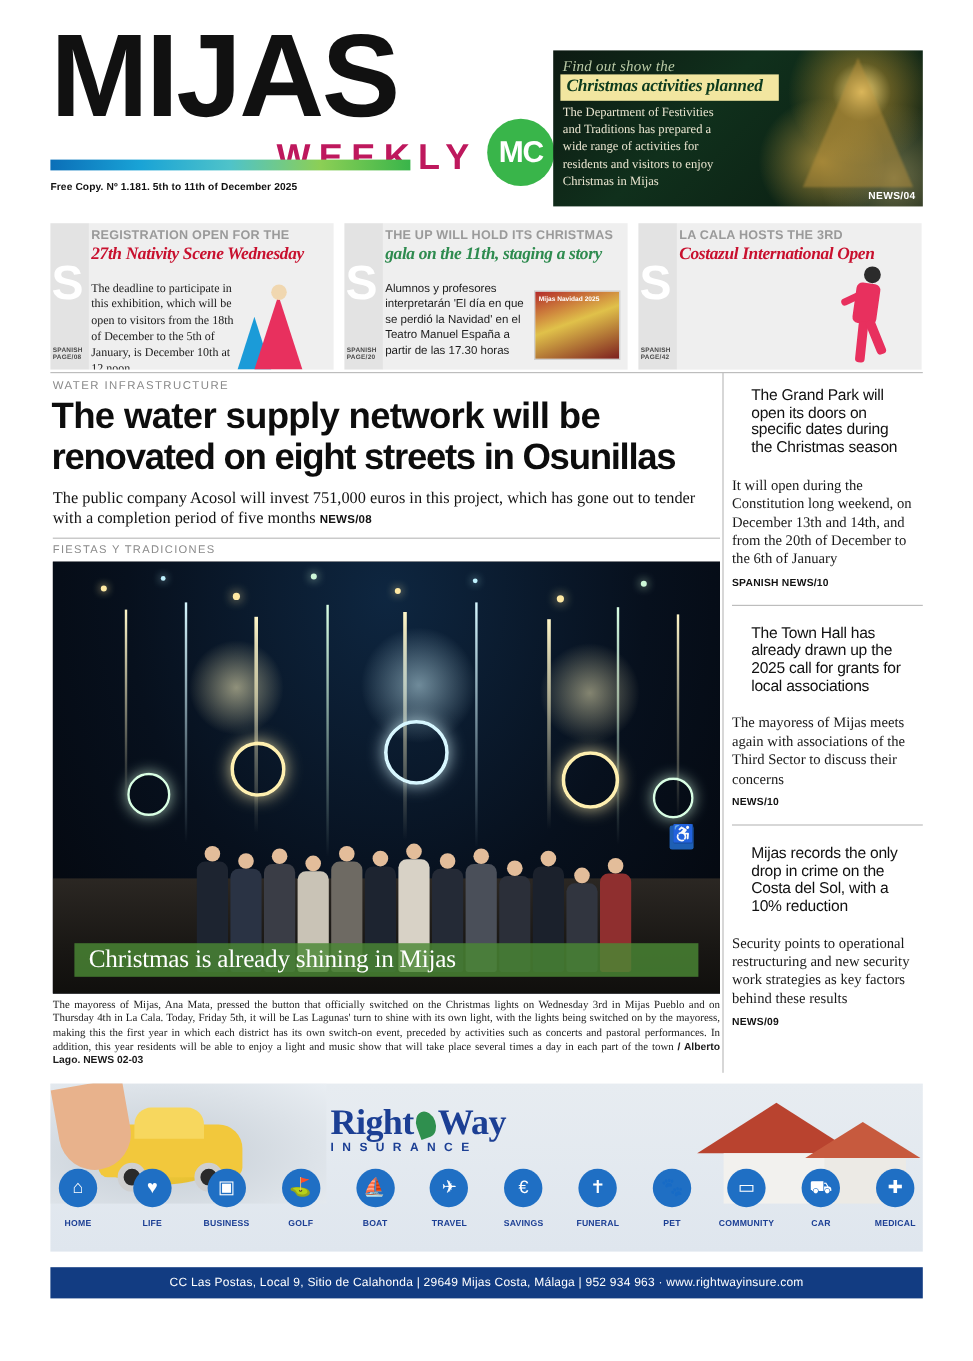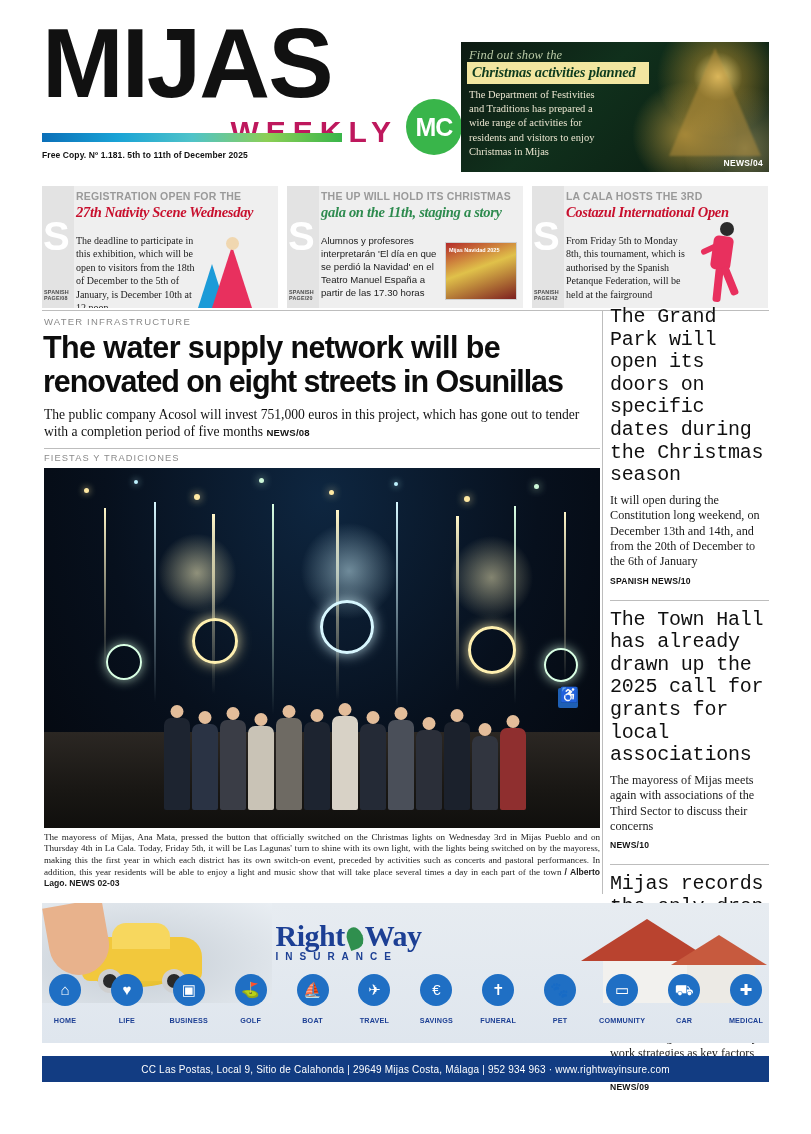--- a/index.html
+++ b/index.html
@@ -195,22 +195,22 @@
   }
   .photo-caption {
     margin: 4px 0 0 2px; width: 556px;
     font-family: "Liberation Serif", serif; font-size: 9.1px; line-height: 1.27; color: #1b1b1b; text-align: justify;
   }
   .photo-caption b { font-family: "Liberation Sans", sans-serif; font-size: 8.6px; }
 
   
   .rblock { padding-bottom: 7px; }
   .rblock h2 {
-    margin: 0; font-family: Liberation Mono, monospace; font-weight: normal;
-    font-size: 20px; line-height: 1.13; color: #101010; letter-spacing: -0.2px;
+    margin: 16px; font-family: Liberation Sans, sans-serif; font-weight: normal;
+    font-size: 13px; line-height: 1.13; color: #101010; letter-spacing: -0.2px;
   }
   .rblock p {
     margin: 6px 0 0 0; font-family: "Liberation Serif", serif; font-size: 12.2px; line-height: 1.26; color: #1a1a1a;
   }
   .rblock .rtag {
     display: block; margin-top: 6px; font-family: "Liberation Sans", sans-serif;
     font-size: 8.6px; font-weight: bold; letter-spacing: 0.2px; color: #111;
   }
   .rdiv { width: 100%; height: 1px; background: #bdbdbd; margin: 7px 0 8px 0; }
 
@@ -323,21 +323,20 @@
       </div>
     </div>
 
     <div class="teaser">
       <div class="sbox">
         <div class="sbig">S</div>
         <div class="spage">SPANISH PAGE/42</div>
       </div>
       <div class="kicker">LA CALA HOSTS THE 3RD</div>
       <div class="title red">Costazul International Open</div>
-      <div class="body">From Friday 5th to Monday 8th, this tournament, which is authorised by the Spanish Petanque Federation, will be held at the fairground</div>
       <div class="t3-art">
         <div class="arm3"></div>
           <div class="body3"></div>
           <div class="head3"></div>
         <div class="leg3"></div>
           <div class="leg4"></div>
       </div>
     </div>
   </div>
 
@@ -429,20 +428,23 @@
             <div class="ph"></div>
           </div>
         <div class="person" style="left:308px; height:74px; background:#31353f;">
             <div class="ph"></div>
           </div>
         <div class="person" style="left:336px; height:82px; background:#8f2f2f;">
             <div class="ph"></div>
           </div>
       </div>
 
+      <div class="caption-band">
+        <span>Christmas is already shining in Mijas</span>
+      </div>
     </div>
 
     <div class="photo-caption">
       <span>The mayoress of Mijas, Ana Mata, pressed the button that officially switched on the Christmas lights on Wednesday 3rd in Mijas Pueblo and on Thursday 4th in La Cala. Today, Friday 5th, it will be Las Lagunas' turn to shine with its own light, with the lights being switched on by the mayoress, making this the first year in which each district has its own switch-on event, preceded by activities such as concerts and pastoral performances. In addition, this year residents will be able to enjoy a light and music show that will take place several times a day in each part of the town</span>
       <b>/ Alberto Lago. NEWS 02-03</b>
     </div>
   </div>
 
   <div class="right-col">
 

